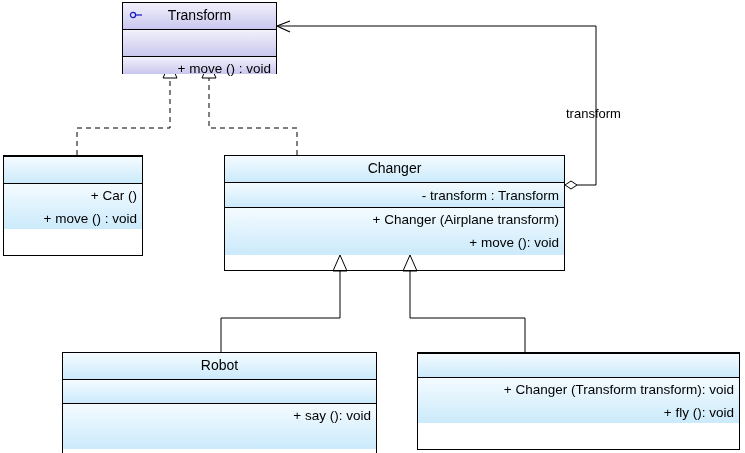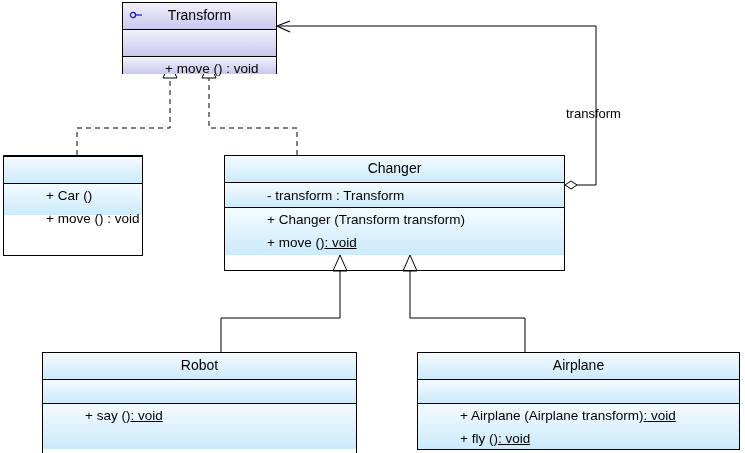--- a/index.html
+++ b/index.html
@@ -62,26 +62,25 @@
     height: 27px;
   }
   .member {
     font-size: 13.5px;
     color: #000000;
     line-height: 23px;
     height: 23px;
     padding: 0 5px 0 6px;
     white-space: nowrap;
     display: flex;
-    justify-content: flex-start;
+    justify-content: flex-end;
     align-items: center;
-    margin-left: 36px;
   }
   .member .m-left { flex: 0 0 auto; }
-  .member .m-right { flex: 0 0 auto; text-decoration: underline; }
+  .member .m-right { flex: 0 0 auto; }
   .edge-label {
     position: absolute;
     font-size: 13px;
     color: #000000;
     white-space: nowrap;
     z-index: 6;
   }
 </style>
 </head>
 <body>
@@ -136,21 +135,21 @@
     <div class="compartment divider-top" style="height:18px;">
       <div class="member">
         <span class="m-left">+ move () : void</span>
         <span class="m-right"></span>
       </div>
     </div>
   </div>
 
   <div class="uml-class fill-blue" style="left:3px; top:155px; width:140px; height:101px;">
     <div class="compartment divider-top empty-comp"></div>
-    <div class="compartment divider-top" style="height:32px;">
+    <div class="compartment divider-top" style="height:46px;">
       <div class="member">
         <span class="m-left">+ Car ()</span>
         <span class="m-right"></span>
       </div>
       <div class="member">
         <span class="m-left">+ move () : void</span>
         <span class="m-right"></span>
       </div>
     </div>
   </div>
@@ -160,51 +159,48 @@
       <span>Changer</span>
     </div>
     <div class="compartment divider-top" style="height:25px;">
       <div class="member" style="line-height:25px; height:25px;">
         <span class="m-left">-  transform  : Transform</span>
         <span class="m-right"></span>
       </div>
     </div>
     <div class="compartment divider-top" style="height:48px;">
       <div class="member">
-        <span class="m-left">+ Changer (Transform transform)</span>
+        <span class="m-left">+ Changer (Airplane transform)</span>
         <span class="m-right"></span>
       </div>
       <div class="member">
         <span class="m-left">+ move ()</span>
         <span class="m-right">: void</span>
       </div>
     </div>
   </div>
 
-  <div class="uml-class fill-blue" style="left:42px; top:352px; width:315px; height:102px;">
+  <div class="uml-class fill-blue" style="left:62px; top:352px; width:315px; height:102px;">
     <div class="compartment cls-name">
       <span>Robot</span>
     </div>
     <div class="compartment divider-top" style="height:24px;"></div>
     <div class="compartment divider-top" style="height:46px;">
       <div class="member">
         <span class="m-left">+ say ()</span>
         <span class="m-right">: void</span>
       </div>
     </div>
   </div>
 
   <div class="uml-class fill-blue" style="left:417px; top:352px; width:323px; height:98px;">
-    <div class="compartment cls-name">
-      <span>Airplane</span>
-    </div>
     <div class="compartment divider-top" style="height:24px;"></div>
     <div class="compartment divider-top" style="height:46px;">
       <div class="member">
-        <span class="m-left">+ Airplane (Airplane transform)</span>
+        <span class="m-left">+ Changer (Transform transform)</span>
         <span class="m-right">: void</span>
       </div>
       <div class="member">
         <span class="m-left">+ fly ()</span>
         <span class="m-right">: void</span>
       </div>
     </div>
   </div>
 
 </div>

